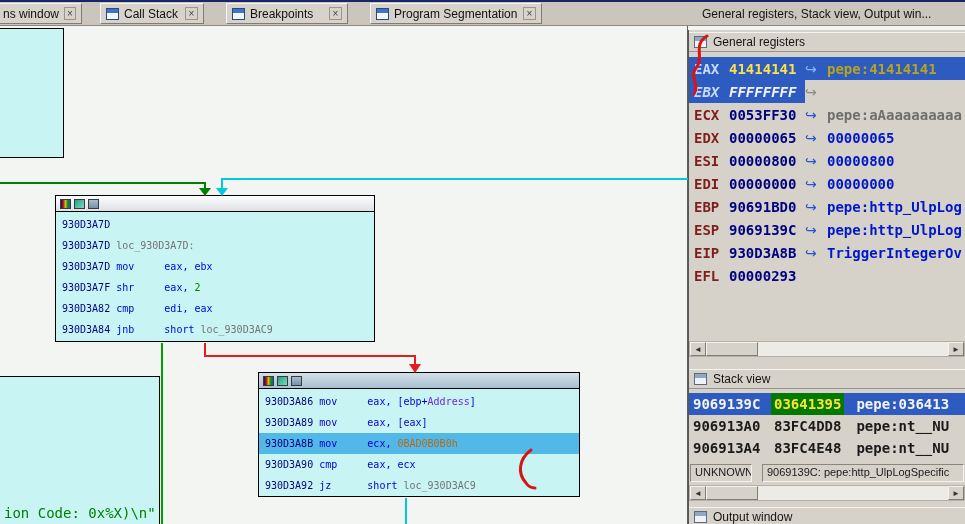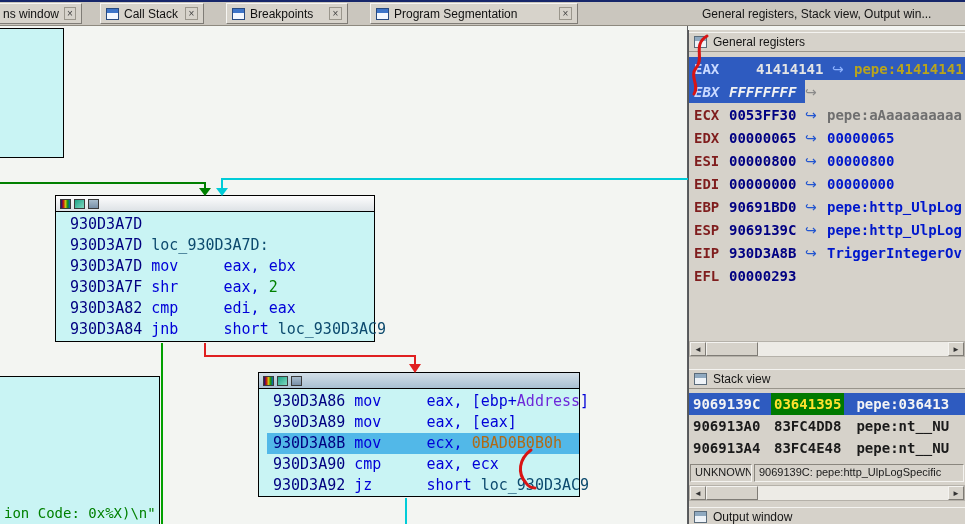--- a/index.html
+++ b/index.html
@@ -6,46 +6,46 @@
   body { background:#888; font-family:"Liberation Sans", sans-serif; }
   #root { position:relative; width:965px; height:524px; background:#f3f5f2; overflow:hidden; }
 
   
   .topbar { position:absolute; left:0; top:0; width:965px; height:26px; background:#cac6be; border-bottom:1px solid #8d897f; }
   .topline { position:absolute; left:0; top:0; width:100%; height:2px; background:#16266a; }
   .tab { position:absolute; top:3px; height:21px; background:#d7d3cb; border:1px solid; border-color:#f6f5f2 #7f7c76 #7f7c76 #f6f5f2; display:flex; align-items:center; gap:5px; padding:0 5px; font-size:12px; color:#111; }
   .tab1 { left:-30px; width:112px; padding-left:32px; }
   .tab2 { left:100px; width:104px; }
   .tab3 { left:226px; width:122px; }
-  .tab4 { left:370px; width:208px; }
+  .tab4 { left:370px; width:172px; }
   .tab-icon { width:13px; height:12px; border:1px solid #27497f; background:linear-gradient(180deg,#3d74c8 0 4px,#f2f7ff 4px); flex:0 0 auto; }
   .tab-label { white-space:nowrap; }
   .tab-close { margin-left:auto; width:13px; height:13px; border:1px solid #9a968c; background:#d7d3cb; font-size:10px; line-height:11px; text-align:center; color:#444; }
   .panel-caption { position:absolute; left:702px; top:7px; font-size:12px; color:#141414; white-space:nowrap; }
 
   
   .graph-area { position:absolute; left:0; top:26px; width:688px; height:498px; background:#f3f5f2; border-right:1px solid #5c5e60; }
   .node, .partial-node { position:absolute; background:#c9f4f4; border:1px solid #000; }
   .partial-node.tl { left:-2px; top:2px; width:66px; height:130px; }
   .partial-node.bl { left:-2px; top:350px; width:162px; height:152px; }
   .str-text { position:absolute; left:5px; bottom:6px; font-family:"DejaVu Sans Mono", monospace; font-size:14px; color:#008000; white-space:pre; }
   .block1 { left:55px; top:169px; width:320px; height:147px; }
   .block2 { left:258px; top:346px; width:322px; height:125px; }
   .node-title { height:16px; border-bottom:1px solid #000; display:flex; align-items:center; gap:3px; padding-left:4px; }
   .block1 .node-title { background:linear-gradient(180deg,#fdfdfd,#dde2e6); }
   .block2 .node-title { background:linear-gradient(180deg,#d3dfe8,#a9c0d2); }
   .nicon { width:11px; height:10px; border:1px solid #3a3a3a; }
   .nicon.i1 { background:linear-gradient(90deg,#101080,#c01010,#d0c010,#109010,#1060c0); }
   .nicon.i2 { background:linear-gradient(135deg,#1fa387,#7fd8c0); }
   .nicon.i3 { background:linear-gradient(180deg,#a8bccc,#7890a8); }
-  .node-body { padding-top:2px; font-family:"DejaVu Sans Mono", monospace; font-size:15px; line-height:21px;margin-left:8px; }
+  .node-body { padding-top:2px; font-family:"DejaVu Sans Mono", monospace; font-size:10px; line-height:21px; }
   .asm-line { height:21px; white-space:pre; padding-left:6px; }
   .asm-line.hl { background:#52b8e8; }
   .c-addr { color:#000080; }
-  .c-loc  { color:#0c4a6e; }
+  .c-loc  { color:#737373; }
   .c-ins  { color:#0000d8; }
   .c-num  { color:#008000; }
   .c-green{ color:#6d28d9; }
   .c-imm  { color:#b06a16; }
 
   
   .right-panel { position:absolute; left:688px; top:30px; width:277px; height:498px; background:#d6d2ca; border-left:1px solid #55575a; font-size:12px; }
   .section-header { position:absolute; left:0; width:100%; height:20px; background:#d6d2ca; border-top:1px solid #f4f3f0; border-bottom:1px solid #98948b; display:flex; align-items:center; gap:6px; padding-left:5px; color:#141414; }
   .sh1 { top:2px; } .sh2 { top:339px; } .sh3 { top:477px; }
   .hdr-icon { width:13px; height:12px; border:1px solid #5a6b7a; background:linear-gradient(180deg,#8fa9c0 0 4px,#eef3f8 4px); flex:0 0 auto; }
@@ -55,35 +55,35 @@
   .reg-lead { display:flex; align-items:center; padding-left:5px; height:100%; }
   .reg-name { width:35px; color:#7f1d1d; }
   .reg-value { width:76px; color:#000082; }
   .reg-arrow { width:22px; color:#2255d0; font-family:"DejaVu Sans", sans-serif; font-weight:normal; }
   .reg-arrow.gray { color:#8a8a8a; }
   .reg-sym { color:#0018cc; overflow:hidden; }
   .reg-sym.gray { color:#6f6f6f; }
   .reg-sym.olive { color:#b9a41c; }
   .reg-row.sel-full { background:#2e5bc0; }
   .reg-row.sel-full .reg-name { color:#c9d9ff; }
-  .reg-row.sel-full .reg-value { color:#e5e5e5;margin-left:27px; }
+  .reg-row.sel-full .reg-value { color:#fde047; }
   .reg-row.sel-full .reg-arrow { color:#8fb4ff; }
   .reg-lead.sel-val { background:#2e5bc0;font-style:italic; }
   .reg-lead.sel-val .reg-name { color:#c9d9ff; }
   .reg-lead.sel-val .reg-value { color:#f2f2f2; }
 
   .stack-list { position:absolute; top:363px; left:0; right:0; }
   .stack-row { display:flex; height:22px; align-items:center; font-family:"DejaVu Sans Mono", monospace; font-size:14px; font-weight:bold; color:#1a1a1a; padding-left:4px; white-space:nowrap; overflow:hidden; }
   .stack-addr { width:78px; }
   .stack-val { padding:8px 3px; margin-right:12px; }
   .stack-sym { flex:1; overflow:hidden; }
   .stack-row.sel { background:#2e5bc0; color:#f4f4f4; }
   .stack-row.sel .stack-val { background:#007a00; color:#ffe22e; }
 
-  .status-bar { position:absolute; top:433px; left:0; right:0; height:20px; display:flex; gap:2px; padding:1px 1px; }
+  .status-bar { position:absolute; top:433px; left:0; right:0; height:20px; display:flex; gap:10px; padding:1px 1px; }
   .status-cell { border:1px solid; border-color:#8a867e #f4f3f0 #f4f3f0 #8a867e; background:#d6d2ca; font-size:11px; padding:1px 4px; white-space:nowrap; overflow:hidden; color:#1a1a1a; }
   .status-cell.c1 { width:62px; flex:0 0 auto; }
   .status-cell.c2 { flex:1; }
 
   .hscroll { position:absolute; left:0; right:0; height:16px; background:#edebe6; border:1px solid #b5b1a9; display:flex; }
   .hs1 { top:311px; } .hs2 { top:455px; }
   .sbtn { width:16px; height:100%; background:#d6d2ca; border:1px solid; border-color:#f4f3f0 #7f7c76 #7f7c76 #f4f3f0; font-size:8px; color:#333; display:flex; align-items:center; justify-content:center; flex:0 0 auto; }
   .sthumb { width:52px; height:100%; background:#d6d2ca; border:1px solid; border-color:#f4f3f0 #7f7c76 #7f7c76 #f4f3f0; flex:0 0 auto; }
   .strack { flex:1; }
 

